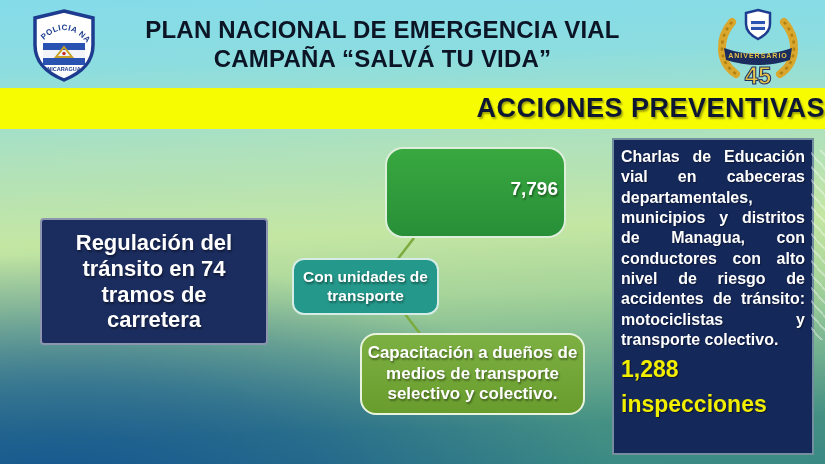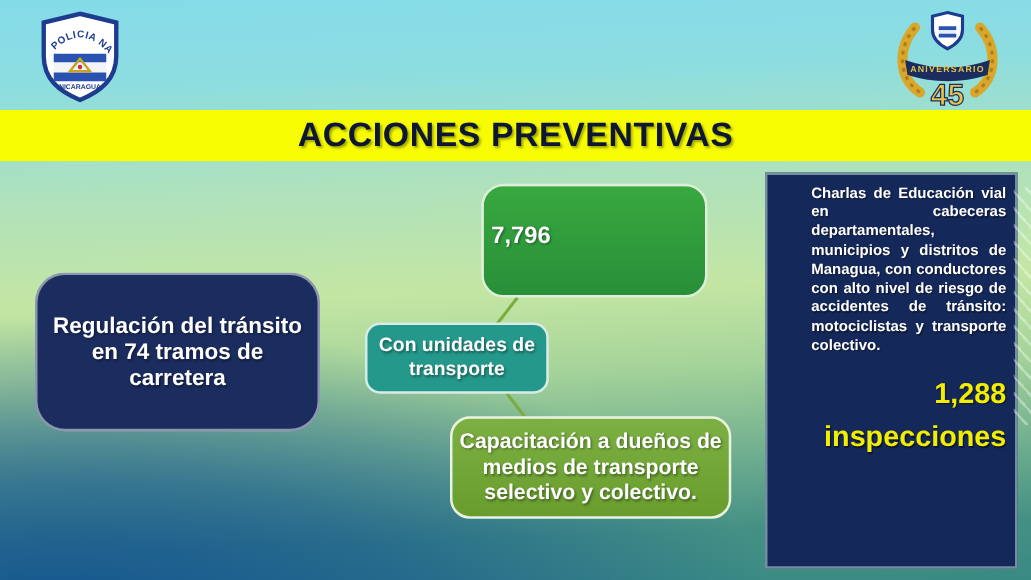--- a/index.html
+++ b/index.html
@@ -15,33 +15,33 @@
     position:absolute;right:0px;top:150px;width:14px;height:190px;
     background:repeating-linear-gradient(48deg,rgba(255,255,255,0) 0 7px,rgba(255,255,255,0.55) 7px 9px);
     opacity:.65;pointer-events:none;
   }
   .title{
     position:absolute;left:100px;top:15px;width:565px;text-align:center;
     font-size:24px;line-height:29px;color:#0b1526;letter-spacing:.2px;
   }
   .banner{
     position:absolute;left:0;top:88px;width:825px;height:41px;background:#f7fc00;
-    display:flex;align-items:center;justify-content:center;
+    display:flex;align-items:center;justify-content:flex-end;
     font-size:27px;color:#0d1733;letter-spacing:.5px;
     text-shadow:1.5px 1.5px 2px rgba(0,0,0,0.35);
   }
   .box{
-    position:absolute;display:flex;flex-direction:column;align-items:flex-start;justify-content:center;
+    position:absolute;display:flex;flex-direction:column;align-items:flex-end;justify-content:center;
     text-align:center;color:#ffffff;box-sizing:border-box;
     text-shadow:1px 1.5px 2px rgba(0,0,0,0.4);
   }
   .box-regulacion{
-    left:28px;top:218px;width:228px;height:127px;border-radius:24px;
+    left:40px;top:218px;width:228px;height:127px;border-radius:4px;
     background:#1b2c5e;border:2px solid rgba(255,255,255,0.5);
-    font-size:18px;line-height:1.18;padding:0 10px;
+    font-size:22px;line-height:1.18;padding:0 10px;
   }
   .box-inspecciones{
     left:385px;top:147px;width:181px;height:91px;border-radius:18px;
     background:linear-gradient(180deg,#38a83f,#288f38);border:2px solid #ddeeda;
     font-size:19px;line-height:1.15;padding:0 6px;
   }
   .box-inspecciones .value{margin-bottom:7px;}
   .box-unidades{
     left:292px;top:258px;width:147px;height:57px;border-radius:12px;
     background:#24988a;border:2px solid #d6ece6;
@@ -51,38 +51,39 @@
     left:360px;top:333px;width:225px;height:82px;border-radius:16px;
     background:linear-gradient(180deg,#7db043,#689d2d);border:2.5px solid #eaf3dd;
     font-size:17px;line-height:1.22;padding:0 2px;
   }
   .panel{
     position:absolute;left:612px;top:138px;width:202px;height:317px;
     background:#15285a;border:2px solid rgba(132,160,170,0.85);
     box-sizing:border-box;padding:7px 7px;color:#fff;
   }
   .panel .para{
-    font-size:12px;line-height:1.27;text-align:justify;
+    font-size:16px;line-height:1.27;text-align:justify;
     text-shadow:1px 1px 1px rgba(0,0,0,0.4);
-    margin-left:28px;
   }
   .panel .stat{
-    margin-top:13px;text-align:right;color:#f2ee00;font-size:23px;line-height:1.5;
+    margin-top:2px;text-align:left;color:#f2ee00;font-size:23px;line-height:1.5;
     text-shadow:1px 1px 1px rgba(0,0,0,0.5);
   }
   .connectors{position:absolute;left:0;top:0;pointer-events:none;}
   .logo-left{position:absolute;left:29px;top:9px;}
   .logo-right{position:absolute;left:710px;top:4px;}
 </style>
 </head>
 <body>
 
 <div class="slide">
 
   <div class="title">
+    <div>PLAN NACIONAL DE EMERGENCIA VIAL</div>
+    <div>CAMPAÑA “SALVÁ TU VIDA”</div>
   </div>
 
   <svg class="logo-left" width="70" height="74" viewBox="0 0 70 74">
     <path d="M35 2 L64 9 V36 C64 54 52 64 35 71 C18 64 6 54 6 36 V9 Z" fill="#ffffff" stroke="#1d3c8f" stroke-width="3.5"></path>
     <path id="arcTop" d="M12 34 Q35 8 58 34" fill="none"></path>
     <text font-size="8" fill="#1d3c8f" font-weight="bold" letter-spacing="0.5">
       <textPath href="#arcTop" startOffset="4">POLICIA NACIONAL</textPath>
     </text>
     <rect x="14" y="34" width="42" height="7" fill="#2a52b0"></rect>
     <rect x="14" y="41" width="42" height="8" fill="#f2f4f8"></rect>

